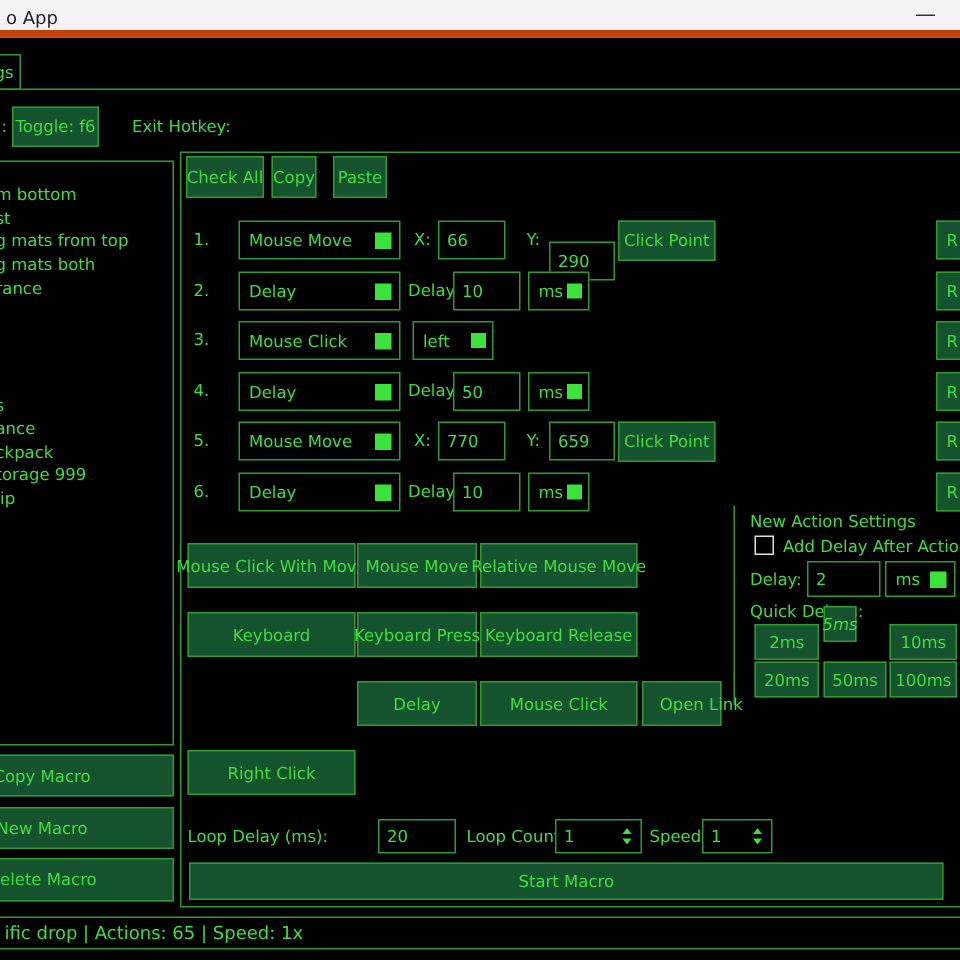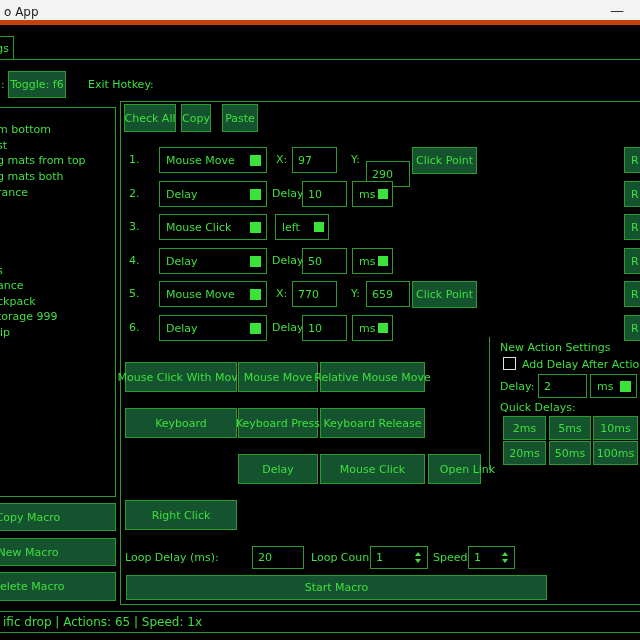--- a/index.html
+++ b/index.html
@@ -75,21 +75,21 @@
   <div class="btn" style="left:222px;top:104px;width:36px;height:28px;">Paste</div>
 
   <div class="abs" style="left:121px;top:140px;width:519px;height:205px;overflow:hidden;">
 
     <div class="rownum" style="left:8px;top:7px;">1.</div>
     <div class="drop" style="left:38px;top:7px;width:108px;height:26px;">
       <span>Mouse Move</span>
       <span class="sq"></span>
     </div>
     <span class="lbl" style="left:155px;top:13px;">X:</span>
-    <div class="inp" style="left:171px;top:7px;width:45px;height:26px;">97</div>
+    <div class="inp" style="left:171px;top:7px;width:45px;height:26px;">66</div>
     <span class="lbl" style="left:230px;top:13px;">Y:</span>
     <div class="inp" style="left:245px;top:7px;width:44px;height:26px;margin-top:14px;">290</div>
     <div class="btn" style="left:291px;top:7px;width:65px;height:27px;">Click Point</div>
     <div class="btn" style="left:503px;top:7px;width:70px;height:26px;justify-content:flex-start;padding-left:6px;">R</div>
 
     <div class="rownum" style="left:8px;top:41px;">2.</div>
     <div class="drop" style="left:38px;top:41px;width:108px;height:26px;">
       <span>Delay</span>
       <span class="sq"></span>
     </div>
@@ -170,21 +170,21 @@
   <div class="chk" style="left:503px;top:357px;"></div>
   <span class="lbl" style="left:522px;top:358px;">Add Delay After Action</span>
   <span class="lbl" style="left:500px;top:380px;">Delay:</span>
   <div class="inp" style="left:538px;top:374px;width:49px;height:24px;">2</div>
   <div class="drop" style="left:590px;top:374px;width:47px;height:24px;">
     <span>ms</span>
     <span class="sq"></span>
   </div>
   <span class="lbl" style="left:500px;top:401px;">Quick Delays:</span>
   <div class="btn" style="left:503px;top:416px;width:43px;height:24px;">2ms</div>
-  <div class="btn" style="left:549px;top:416px;width:42px;height:24px;">5ms</div>
+  <div class="btn" style="left:549px;top:404px;width:22px;height:24px;font-style:italic;">5ms</div>
   <div class="btn" style="left:593px;top:416px;width:45px;height:24px;">10ms</div>
   <div class="btn" style="left:503px;top:441px;width:43px;height:24px;">20ms</div>
   <div class="btn" style="left:549px;top:441px;width:42px;height:24px;">50ms</div>
   <div class="btn" style="left:593px;top:441px;width:45px;height:24px;">100ms</div>
 
   <span class="lbl" style="left:125px;top:551px;">Loop Delay (ms):</span>
   <div class="inp" style="left:252px;top:546px;width:52px;height:23px;">20</div>
   <span class="lbl" style="left:311px;top:551px;">Loop Count:</span>
   <div class="inp" style="left:370px;top:546px;width:58px;height:23px;">
     <span>1</span>
@@ -195,19 +195,19 @@
   </div>
   <span class="lbl" style="left:433px;top:551px;">Speed:</span>
   <div class="inp" style="left:468px;top:546px;width:47px;height:23px;">
     <span>1</span>
     <span class="spin-arrows">
         <span class="tri-up"></span>
         <span class="tri-dn"></span>
       </span>
   </div>
 
-  <div class="btn" style="left:126px;top:575px;width:421px;height:25px;">Start Macro</div>
+  <div class="btn" style="left:126px;top:575px;width:503px;height:25px;">Start Macro</div>
 
   <div class="box" style="left:-10px;top:611px;width:660px;height:22px;">
     <span class="lbl" style="left:12px;top:3px;font-size:12px;">ific drop | Actions: 65 | Speed: 1x</span>
   </div>
 
 </div>
 
 </body></html>

